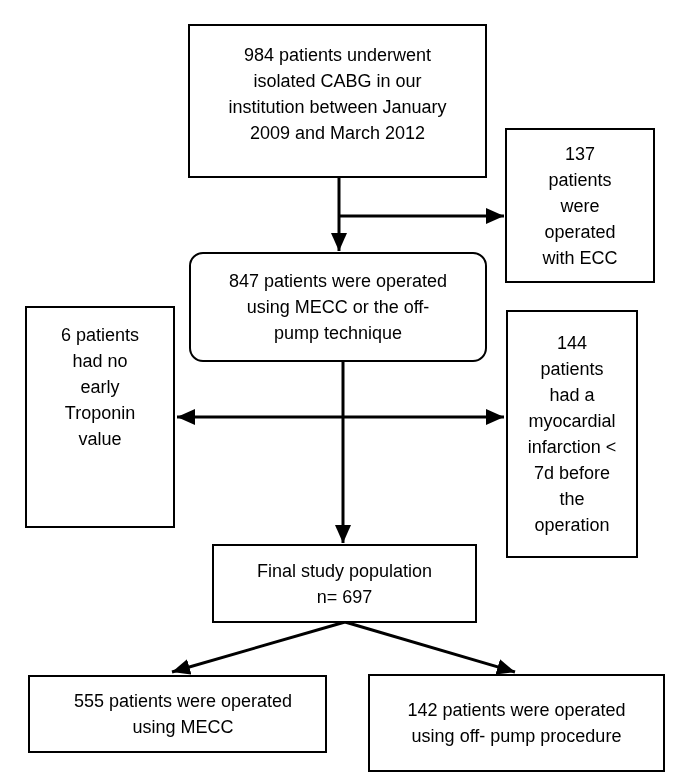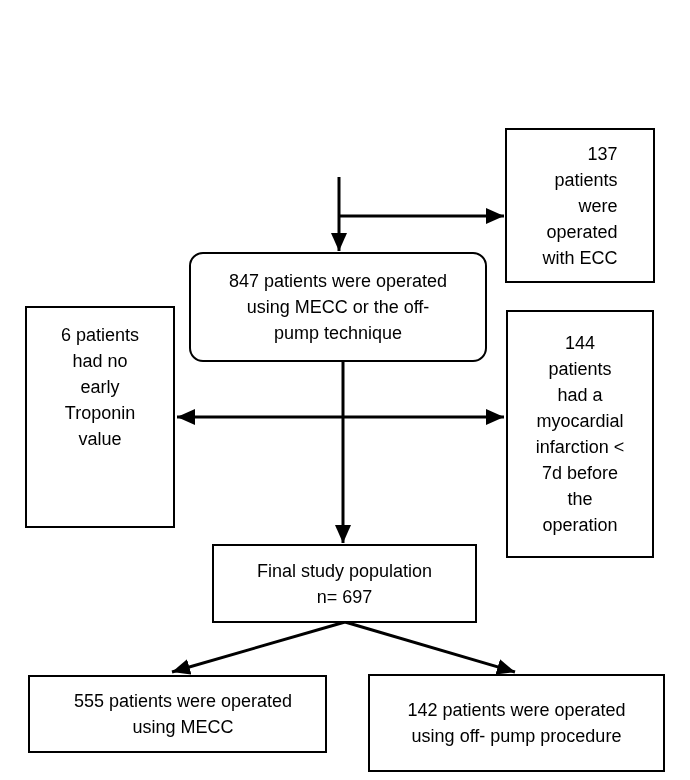--- a/index.html
+++ b/index.html
@@ -28,24 +28,24 @@
     display: flex;
     align-items: center;
     justify-content: center;
     text-align: center;
     font-size: 18px;
     line-height: 26px;
     white-space: pre-line;
   }
   .box.top-align { align-items: flex-start; }
   #b-enrollment { left: 188px; top: 24px;  width: 299px; height: 154px; padding-top: 16px; }
-  #b-ecc        { left: 505px; top: 128px; width: 150px; height: 155px; text-align: right; }
+  #b-ecc        { left: 505px; top: 128px; width: 150px; height: 155px; }
   #b-mecc-offpump { left: 189px; top: 252px; width: 298px; height: 110px; border-radius: 14px; }
   #b-troponin   { left: 25px;  top: 306px; width: 150px; height: 222px; padding-top: 14px; }
-  #b-mi         { left: 506px; top: 310px; width: 148px; height: 248px; }
+  #b-mi         { left: 506px; top: 310px; width: 132px; height: 248px; }
   #b-final      { left: 212px; top: 544px; width: 265px; height: 79px; }
   #b-mecc       { left: 28px;  top: 675px; width: 299px; height: 78px; padding-left: 11px; }
   #b-offpump    { left: 368px; top: 674px; width: 297px; height: 98px; }
 </style>
 </head>
 <body>
 
 <div class="canvas">
 
   <svg class="arrows" width="690" height="780" viewBox="0 0 690 780" xmlns="http://www.w3.org/2000/svg">
@@ -56,20 +56,26 @@
     </defs>
     <line x1="339" y1="177" x2="339" y2="251" marker-end="url(#ah)"></line>
     <line x1="339" y1="216" x2="504" y2="216" marker-end="url(#ah)"></line>
     <line x1="343" y1="361" x2="343" y2="543" marker-end="url(#ah)"></line>
     <line x1="343" y1="417" x2="177" y2="417" marker-end="url(#ah)"></line>
     <line x1="343" y1="417" x2="504" y2="417" marker-end="url(#ah)"></line>
     <line x1="345" y1="622" x2="172" y2="672" marker-end="url(#ah)"></line>
     <line x1="345" y1="622" x2="515" y2="672" marker-end="url(#ah)"></line>
   </svg>
 
+  <div class="box top-align" id="b-enrollment">
+    <span>984 patients underwent
+isolated CABG in our
+institution between January
+2009 and March 2012</span>
+  </div>
 
   <div class="box" id="b-ecc">
     <span>137
 patients
 were
 operated
 with ECC</span>
   </div>
 
   <div class="box" id="b-mecc-offpump">

